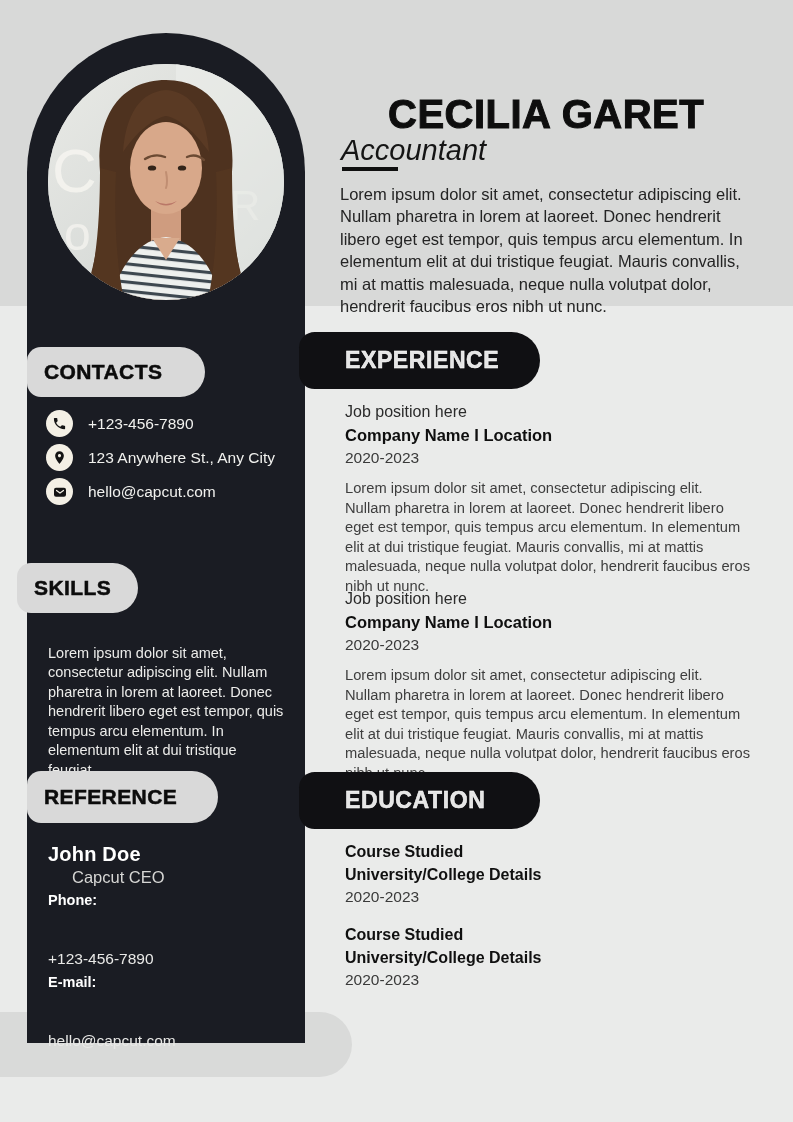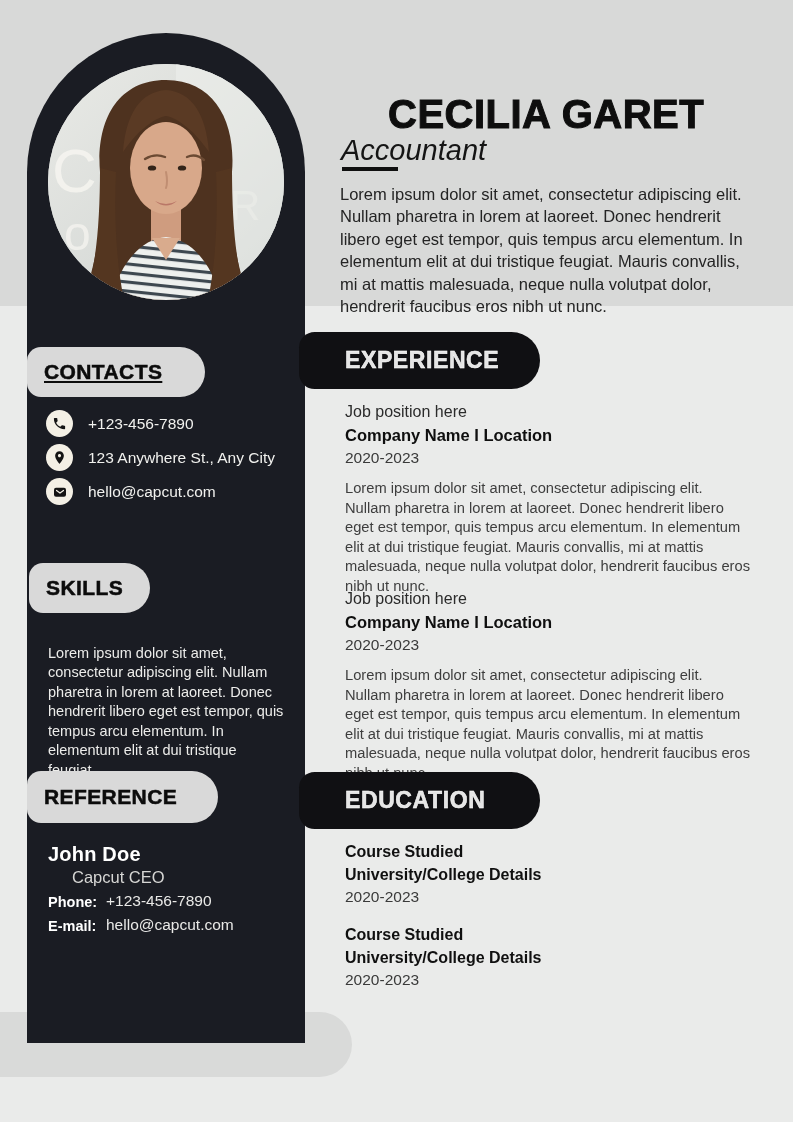--- a/index.html
+++ b/index.html
@@ -18,35 +18,35 @@
   
   .sidebar { position:absolute; left:27px; top:33px; width:278px; height:1010px; background:#1a1c23; border-radius:140px 140px 0 0; }
   .photo { position:absolute; left:48px; top:64px; width:236px; height:236px; border-radius:50%; overflow:hidden; background:#d7dad8; }
   .photo svg { display:block; }
 
   .side-pill {
     position:absolute; background:#d9d9d9; color:#0c0c0c; font-weight:bold;
     display:flex; align-items:center; padding-left:17px; letter-spacing:0.4px;
     font-size:21px; -webkit-text-stroke:0.5px #0c0c0c;
   }
-  .pill-contacts  { left:27px; top:347px; width:178px; height:50px; border-radius:14px 25px 25px 14px;text-decoration:underline; }
-  .pill-skills    { left:29px; top:563px; width:121px; height:50px; border-radius:14px 25px 25px 14px; }
+  .pill-contacts  { left:27px; top:347px; width:178px; height:50px; border-radius:14px 25px 25px 14px; }
+  .pill-skills    { left:17px; top:563px; width:121px; height:50px; border-radius:14px 25px 25px 14px; }
   .pill-reference { left:27px; top:771px; width:191px; height:52px; border-radius:14px 26px 26px 14px; }
 
   .contact-list { position:absolute; left:46px; top:410px; display:flex; flex-direction:column; gap:7px; }
   .contact-row { display:flex; align-items:center; gap:15px; height:27px; }
   .contact-icon { width:27px; height:27px; border-radius:50%; background:#f4f0e5; display:flex; align-items:center; justify-content:center; flex:0 0 27px; }
   .contact-text { color:#f1f1ee; font-size:15.5px; white-space:nowrap; }
 
   .skills-text { position:absolute; left:48px; top:644px; width:240px; color:#ececea; font-size:14.5px; line-height:1.34; }
 
   .ref-name { position:absolute; left:48px; top:843px; color:#ffffff; font-weight:bold; font-size:20px; letter-spacing:0.2px; }
   .ref-role { position:absolute; left:48px; top:868px; color:#d6d6d4; font-size:16.5px;margin-left:24px; }
   .ref-rows { position:absolute; left:48px; top:892px; display:flex; flex-direction:column; gap:6px; }
-  .ref-row { display:flex; align-items:flex-end; }
+  .ref-row { display:flex; align-items:flex-start;flex-direction:column; }
   .ref-label { color:#ffffff; font-weight:bold; font-size:14.5px; width:58px; flex:0 0 58px; }
   .ref-value { color:#e9e9e7; font-size:15.5px; }
 
   
   .name { position:absolute; left:340px; top:92px; font-size:40px; font-weight:bold; color:#0e0e0e; -webkit-text-stroke:1px #0e0e0e; letter-spacing:0.5px; white-space:nowrap;margin-left:48px; }
   .role { position:absolute; left:341px; top:134px; font-size:29px; font-style:italic; color:#151515; }
   .rule { position:absolute; left:342px; top:167px; width:56px; height:4px; background:#101010; }
   .summary { position:absolute; left:340px; top:183px; width:414px; font-size:16.5px; line-height:1.36; color:#242424; }
 
   .main-pill {

